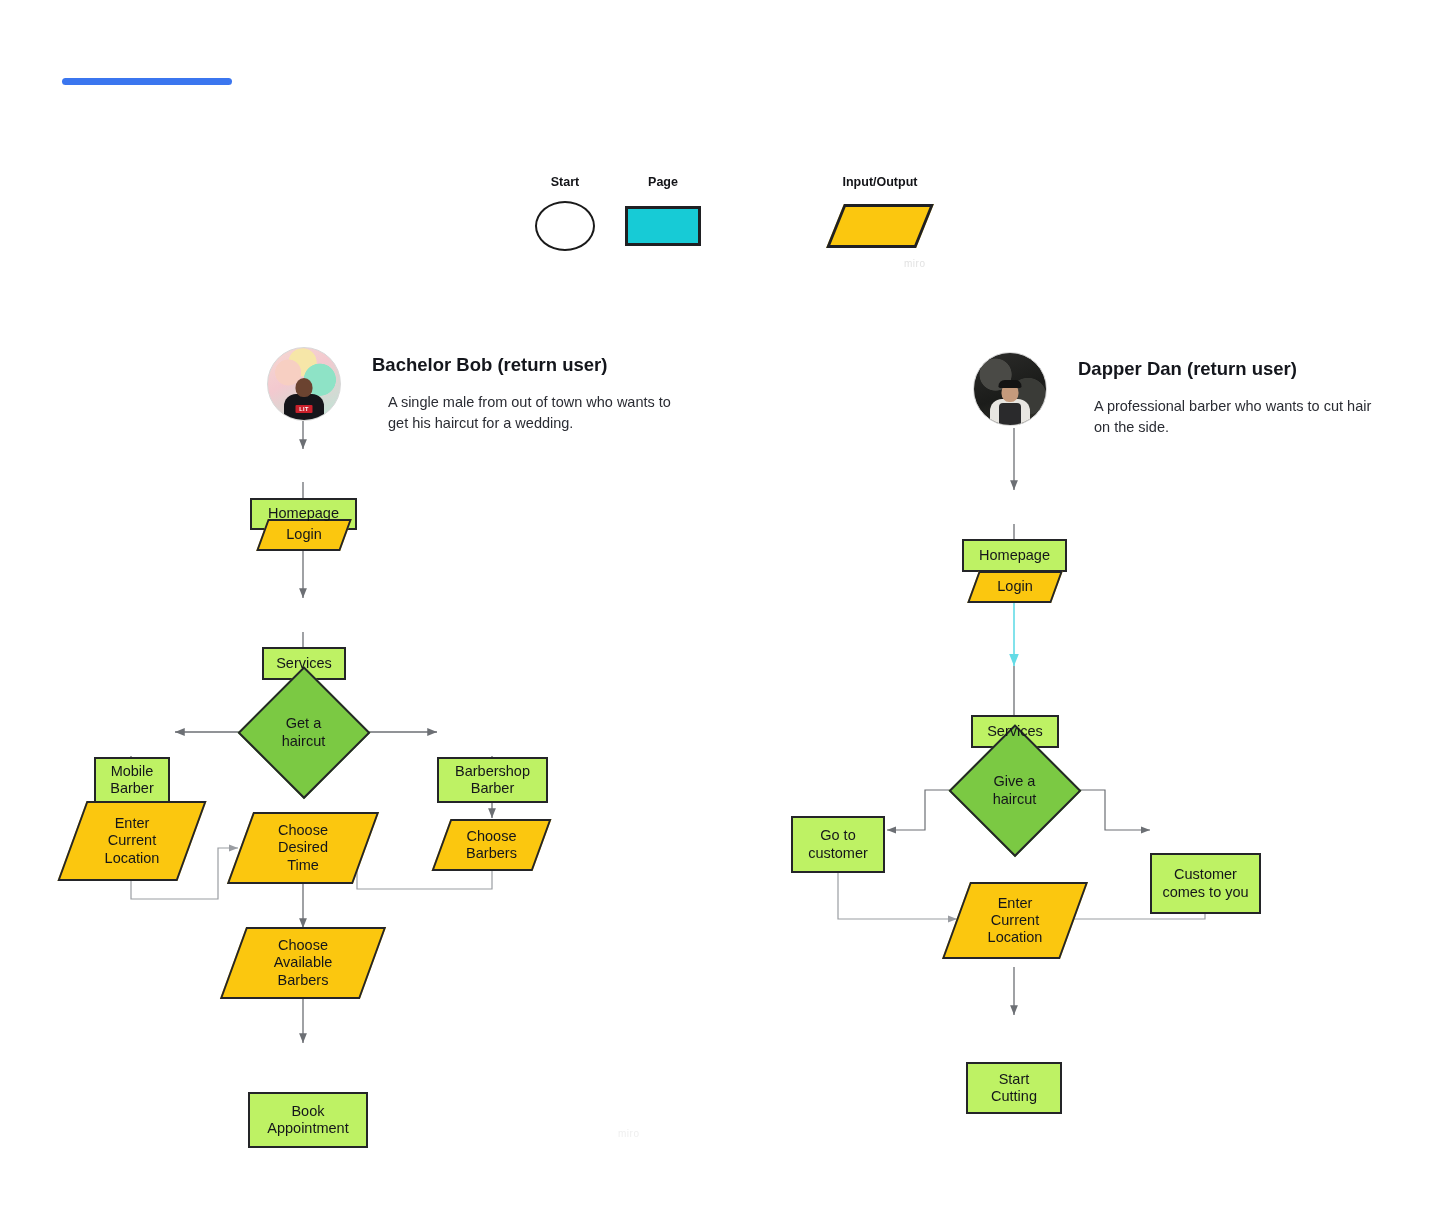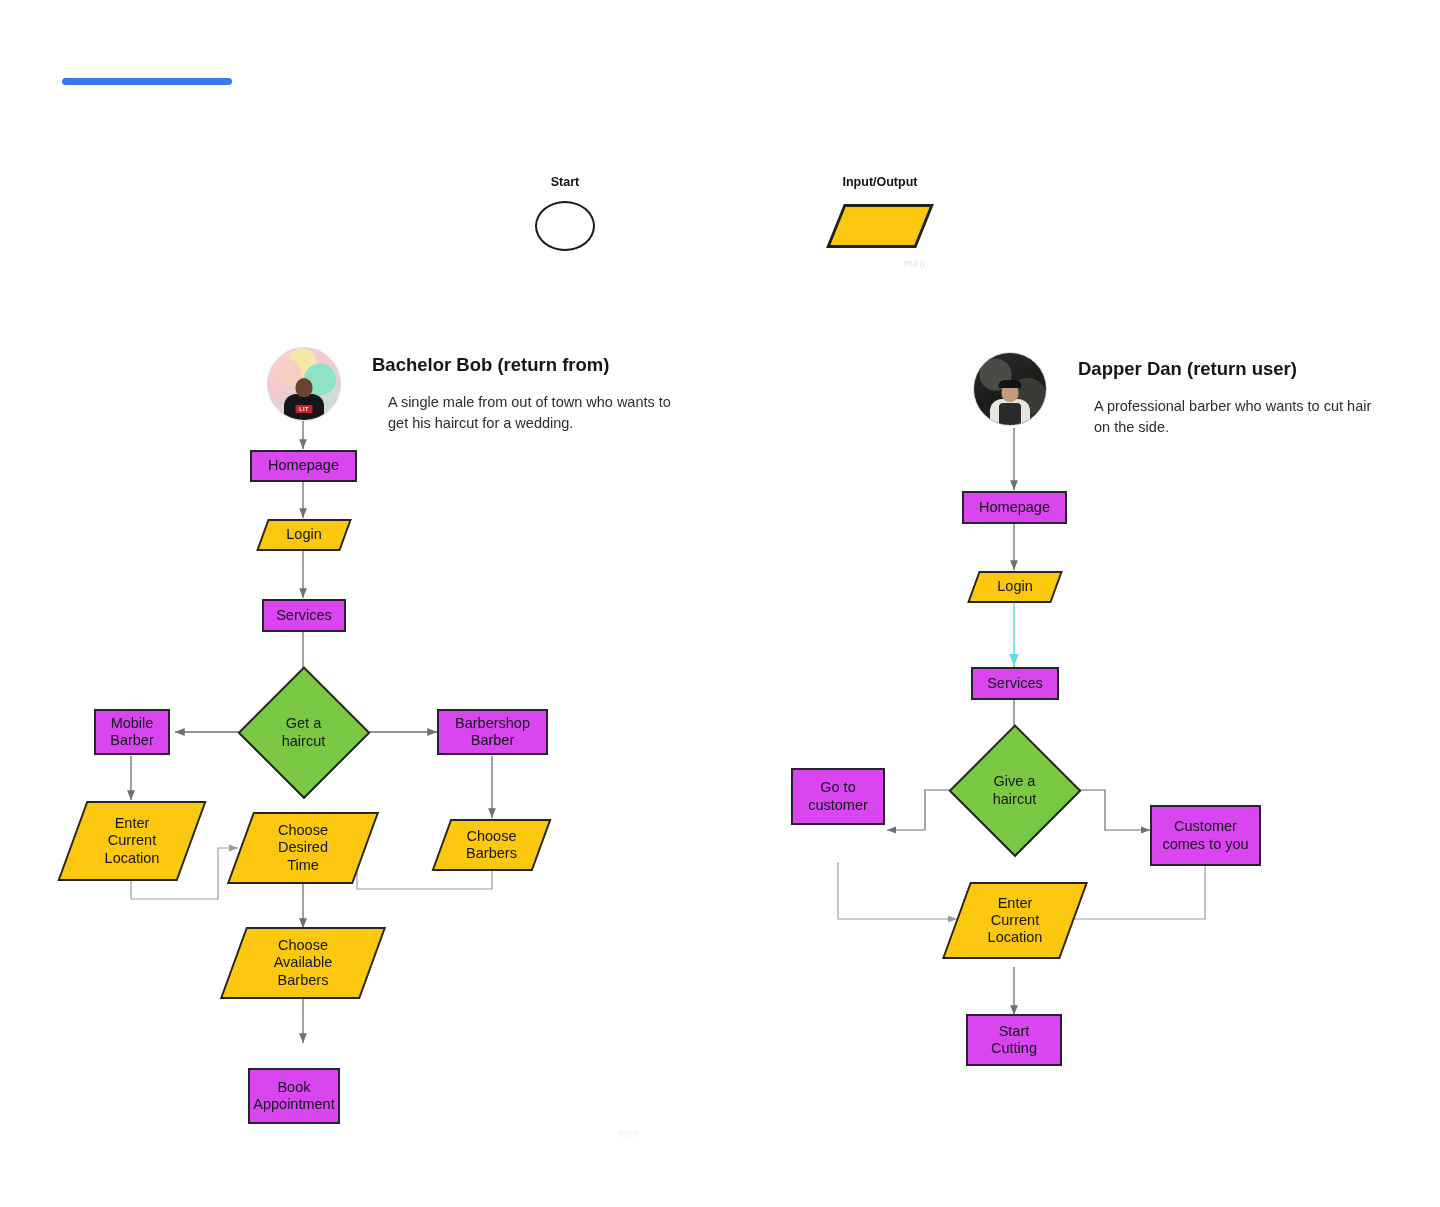--- a/index.html
+++ b/index.html
@@ -235,22 +235,23 @@
     z-index: 2;
     font-size: 14.5px;
     color: #14161a;
     line-height: 1.18;
     text-align: center;
     white-space: pre-line;
     pointer-events: none;
   }
   
   .node.page {
-    background: #d946ef;
+    background: #bef264;
     border: 2.5px solid #242528;
+    margin-top: 48px;
   }
   
   .node.decision {
     background: transparent;
     border: none;
   }
   .node.decision .diamond-bg {
     position: absolute;
     left: 50%;
     top: 50%;
@@ -296,20 +297,26 @@
 
 <div id="legend">
 
   <div class="legend-item" style="left:0px; top:0px; width:110px;">
     <div class="legend-label">Start</div>
     <div class="legend-shape-holder">
       <div class="lg-circle"></div>
     </div>
   </div>
 
+  <div class="legend-item" style="left:98px; top:0px; width:110px;">
+    <div class="legend-label">Page</div>
+    <div class="legend-shape-holder">
+      <div class="lg-rect"></div>
+    </div>
+  </div>
 
 
   <div class="legend-item" style="left:305px; top:0px; width:130px;">
     <div class="legend-label">Input/Output</div>
     <div class="legend-shape-holder">
       <div class="lg-para"></div>
     </div>
   </div>
 
   <div id="legend-watermark">miro</div>
@@ -378,21 +385,21 @@
 
 <div class="persona" style="left:267px; top:347px; width:420px;">
   <div class="persona-avatar avatar-bob" style="left:0px; top:0px;">
     <div class="avatar-figure">
       <div class="fig-body bob-body"></div>
       <div class="fig-head bob-head"></div>
       <div class="bob-chip">LIT</div>
     </div>
   </div>
   <div class="persona-text" style="left:105px; top:7px;">
-    <p class="persona-name">Bachelor Bob (return from)</p>
+    <p class="persona-name">Bachelor Bob (return user)</p>
     <p class="persona-desc">A single male from out of town who wants to get his haircut for a wedding.</p>
   </div>
 </div>
 
 <div class="persona" style="left:973px; top:352px; width:420px;">
   <div class="persona-avatar avatar-dan" style="left:0px; top:0px;">
     <div class="avatar-figure">
       <div class="fig-body dan-body"></div>
       <div class="dan-apron"></div>
       <div class="fig-head dan-head"></div>
@@ -454,21 +461,21 @@
 Time</span>
 </div>
 
 <div class="node io" style="left:233px; top:927px; width:140px; height:72px;">
   <div class="para-bg"></div>
   <span class="node-label">Choose
 Available
 Barbers</span>
 </div>
 
-<div class="node page" style="left:248px; top:1068px; width:92px; height:56px;">
+<div class="node page" style="left:248px; top:1044px; width:120px; height:56px;">
   <span class="node-label">Book
 Appointment</span>
 </div>
 
 <div class="node page" style="left:962px; top:491px; width:105px; height:33px;">
   <span class="node-label">Homepage</span>
 </div>
 
 <div class="node io" style="left:973px; top:571px; width:84px; height:32px;">
   <div class="para-bg"></div>

